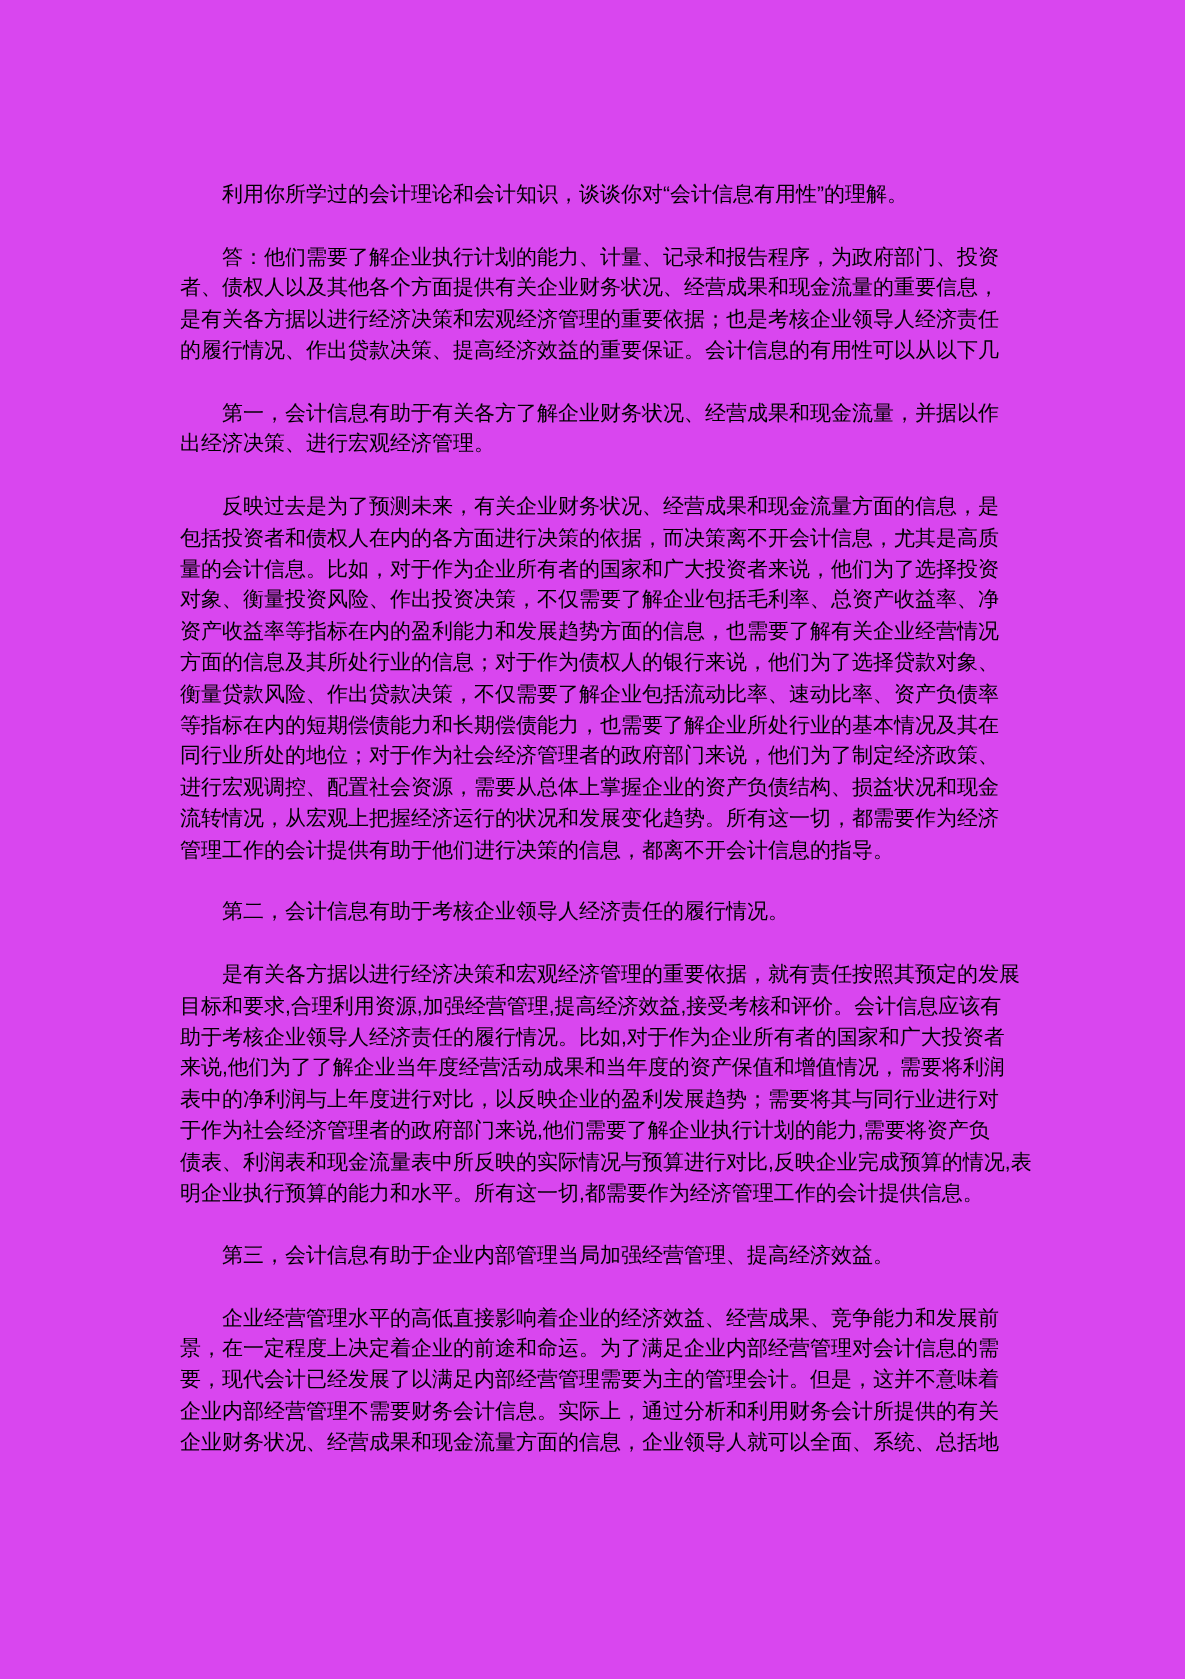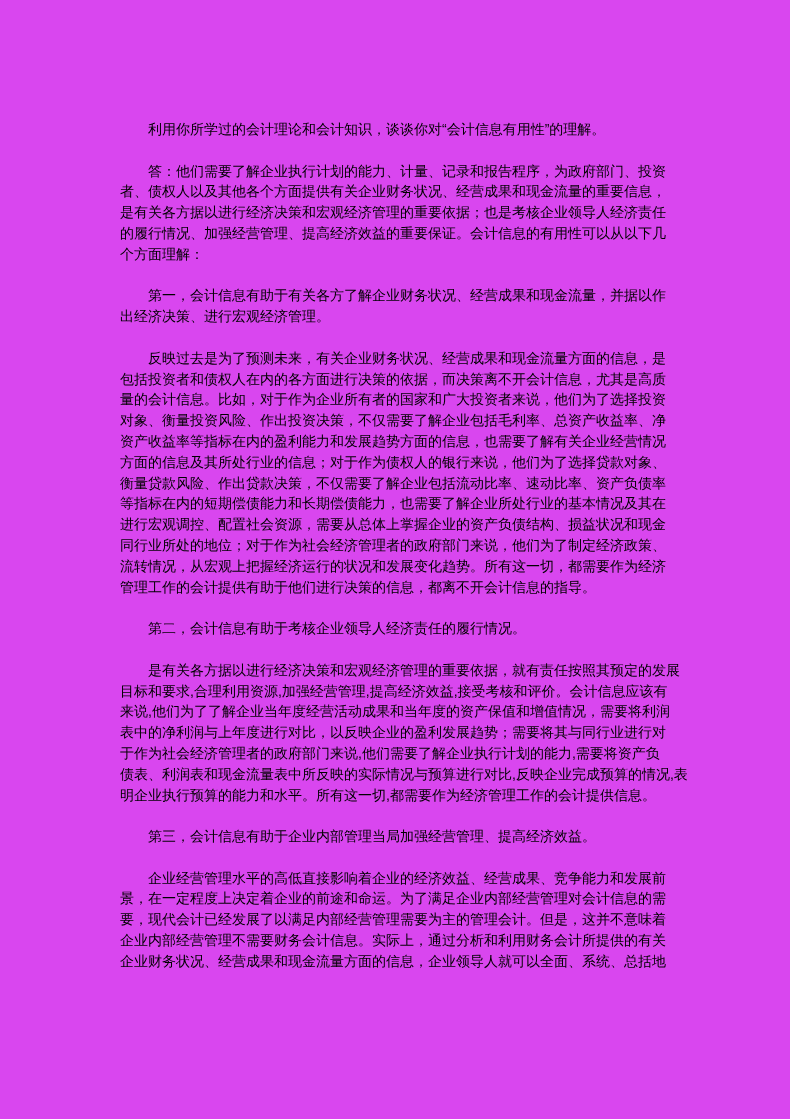--- a/index.html
+++ b/index.html
@@ -47,51 +47,51 @@
   <div class="content">
 
     <div class="para">
       <span class="line indent">利用你所学过的会计理论和会计知识，谈谈你对“会计信息有用性”的理解。</span>
     </div>
 
     <div class="para">
       <span class="line indent">答：他们需要了解企业执行计划的能力、计量、记录和报告程序，为政府部门、投资</span>
       <span class="line">者、债权人以及其他各个方面提供有关企业财务状况、经营成果和现金流量的重要信息，</span>
       <span class="line">是有关各方据以进行经济决策和宏观经济管理的重要依据；也是考核企业领导人经济责任</span>
-      <span class="line">的履行情况、加强经营管理、提高经济效益的重要保证。会计信息的有用性可以从以下几</span>
-      <span class="line">个方面理解：</span>
+      <span class="line">的履行情况、作出贷款决策、提高经济效益的重要保证。会计信息的有用性可以从以下几</span>
     </div>
 
     <div class="para">
       <span class="line indent">第一，会计信息有助于有关各方了解企业财务状况、经营成果和现金流量，并据以作</span>
       <span class="line">出经济决策、进行宏观经济管理。</span>
     </div>
 
     <div class="para">
       <span class="line indent">反映过去是为了预测未来，有关企业财务状况、经营成果和现金流量方面的信息，是</span>
       <span class="line">包括投资者和债权人在内的各方面进行决策的依据，而决策离不开会计信息，尤其是高质</span>
       <span class="line">量的会计信息。比如，对于作为企业所有者的国家和广大投资者来说，他们为了选择投资</span>
       <span class="line">对象、衡量投资风险、作出投资决策，不仅需要了解企业包括毛利率、总资产收益率、净</span>
       <span class="line">资产收益率等指标在内的盈利能力和发展趋势方面的信息，也需要了解有关企业经营情况</span>
       <span class="line">方面的信息及其所处行业的信息；对于作为债权人的银行来说，他们为了选择贷款对象、</span>
       <span class="line">衡量贷款风险、作出贷款决策，不仅需要了解企业包括流动比率、速动比率、资产负债率</span>
       <span class="line">等指标在内的短期偿债能力和长期偿债能力，也需要了解企业所处行业的基本情况及其在</span>
+      <span class="line">同行业所处的地位；对于作为社会经济管理者的政府部门来说，他们为了制定经济政策、</span>
       <span class="line">进行宏观调控、配置社会资源，需要从总体上掌握企业的资产负债结构、损益状况和现金</span>
-      <span class="line">同行业所处的地位；对于作为社会经济管理者的政府部门来说，他们为了制定经济政策、</span>
       <span class="line">流转情况，从宏观上把握经济运行的状况和发展变化趋势。所有这一切，都需要作为经济</span>
       <span class="line">管理工作的会计提供有助于他们进行决策的信息，都离不开会计信息的指导。</span>
     </div>
 
     <div class="para">
       <span class="line indent">第二，会计信息有助于考核企业领导人经济责任的履行情况。</span>
     </div>
 
     <div class="para">
       <span class="line indent">是有关各方据以进行经济决策和宏观经济管理的重要依据，就有责任按照其预定的发展</span>
       <span class="line">目标和要求,合理利用资源,加强经营管理,提高经济效益,接受考核和评价。会计信息应该有</span>
+      <span class="line">助于考核企业领导人经济责任的履行情况。比如,对于作为企业所有者的国家和广大投资者</span>
       <span class="line">来说,他们为了了解企业当年度经营活动成果和当年度的资产保值和增值情况，需要将利润</span>
       <span class="line">表中的净利润与上年度进行对比，以反映企业的盈利发展趋势；需要将其与同行业进行对</span>
       <span class="line">于作为社会经济管理者的政府部门来说,他们需要了解企业执行计划的能力,需要将资产负</span>
       <span class="line">债表、利润表和现金流量表中所反映的实际情况与预算进行对比,反映企业完成预算的情况,表</span>
       <span class="line">明企业执行预算的能力和水平。所有这一切,都需要作为经济管理工作的会计提供信息。</span>
     </div>
 
     <div class="para">
       <span class="line indent">第三，会计信息有助于企业内部管理当局加强经营管理、提高经济效益。</span>
     </div>

